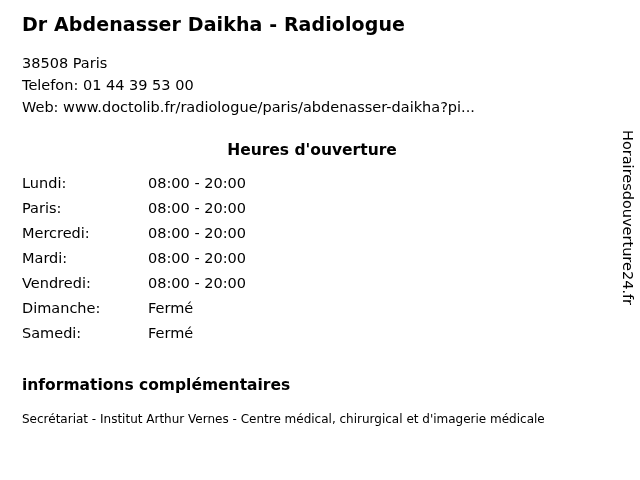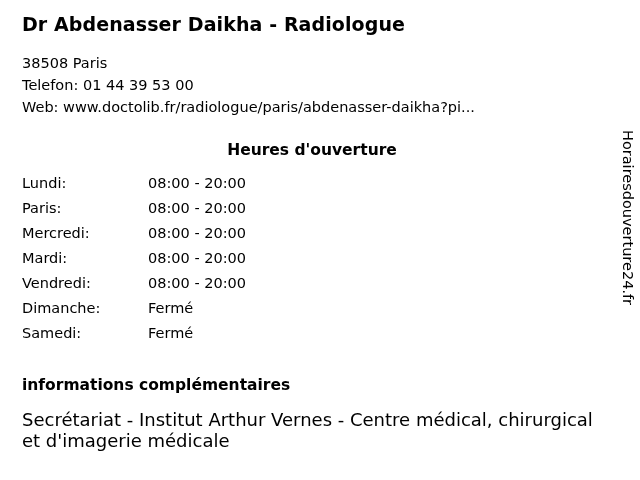--- a/index.html
+++ b/index.html
@@ -64,21 +64,21 @@
     width: 118px;
     padding-right: 8px !important;
   }
   .info-title {
     font-size: 15.5px;
     font-weight: bold;
     margin: 26px 0 14px 0;
     line-height: 20px;
   }
   .info-text {
-    font-size: 18px;
+    font-size: 12px;
     line-height: 21px;
     width: 578px;
     margin: 0;
   }
   .vertical-brand {
     position: absolute;
     right: 4px;
     top: 130px;
     font-size: 14.5px;
     line-height: 16px;

